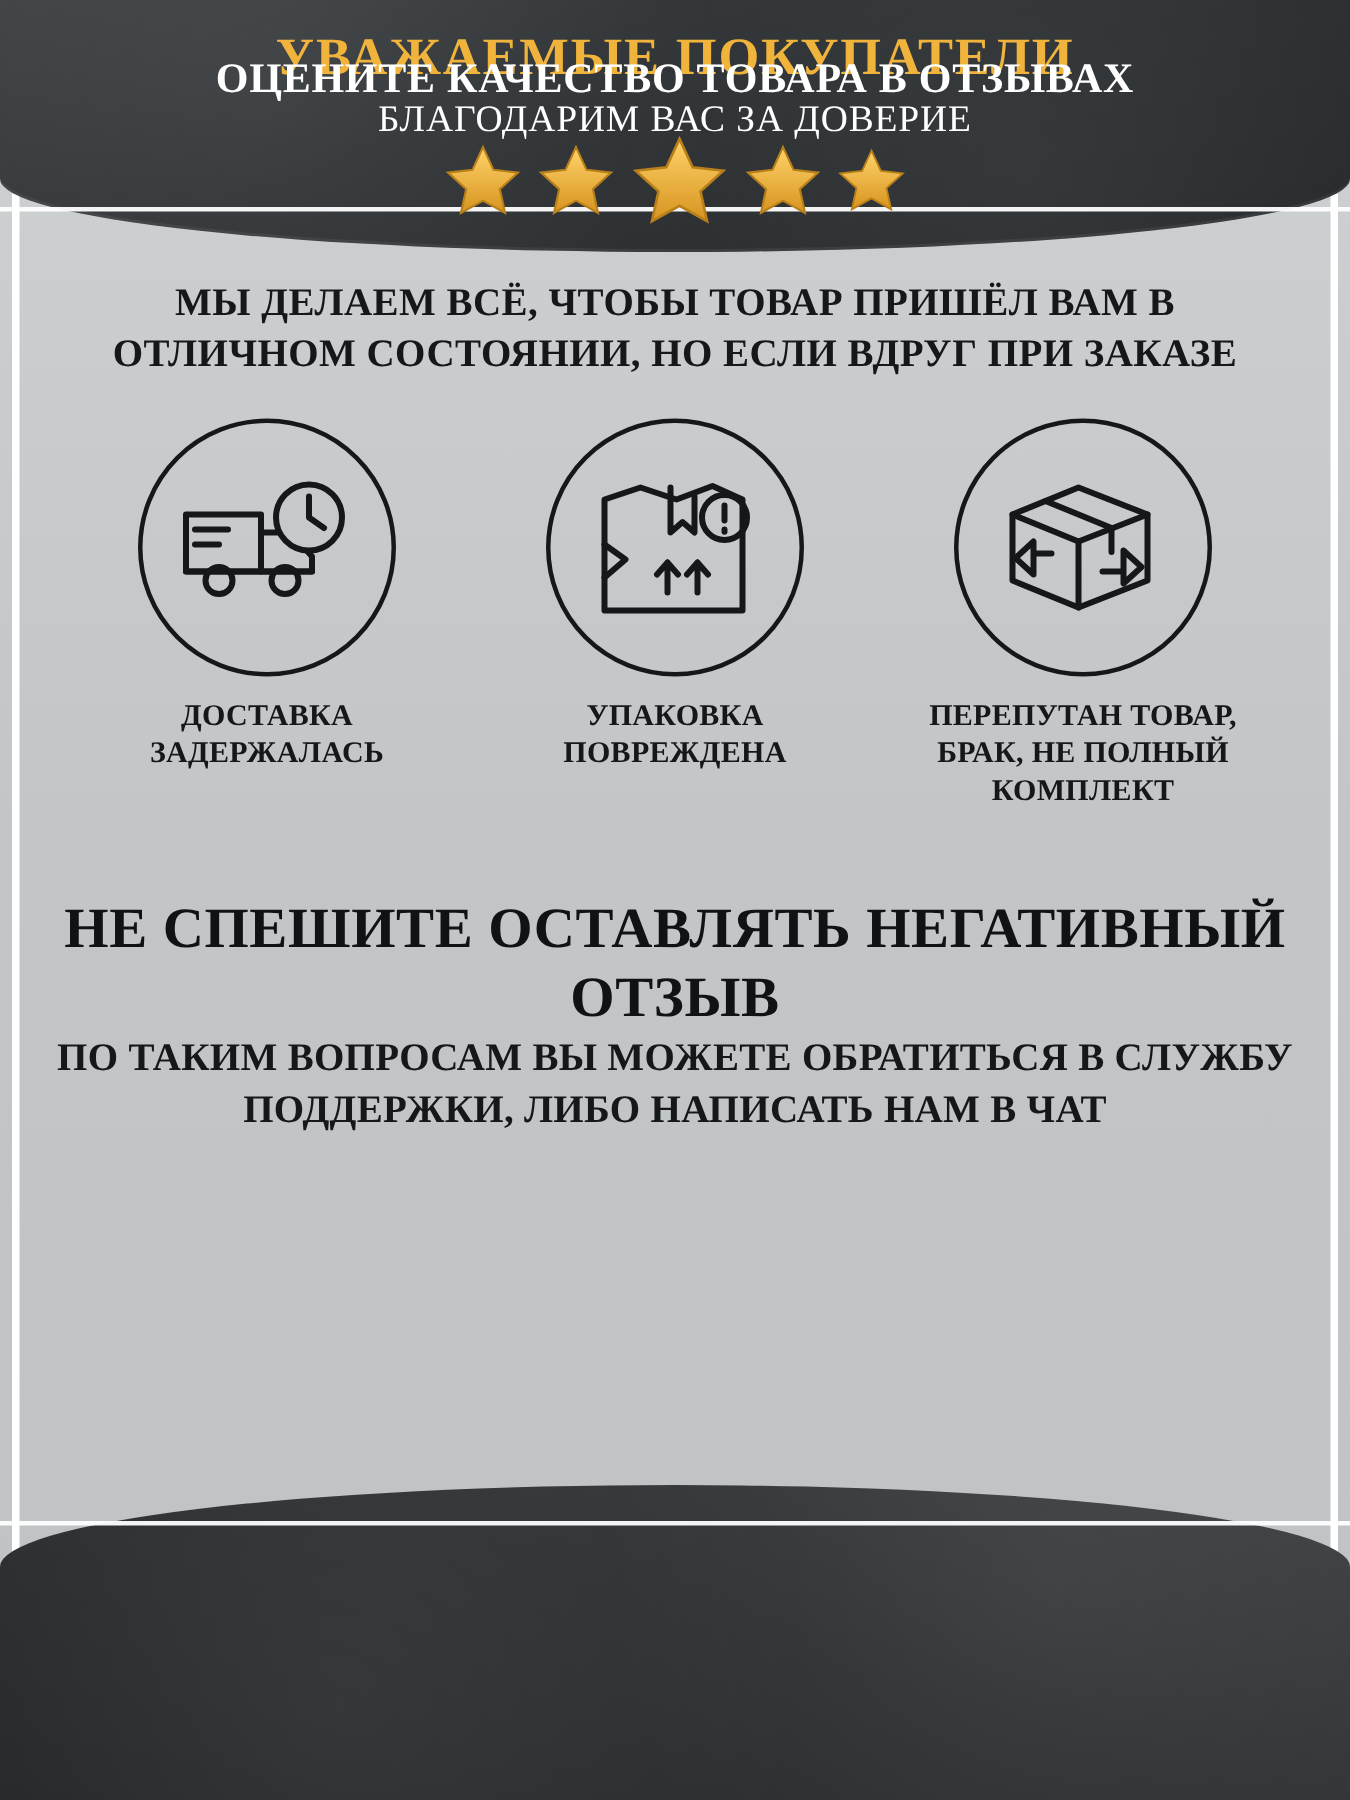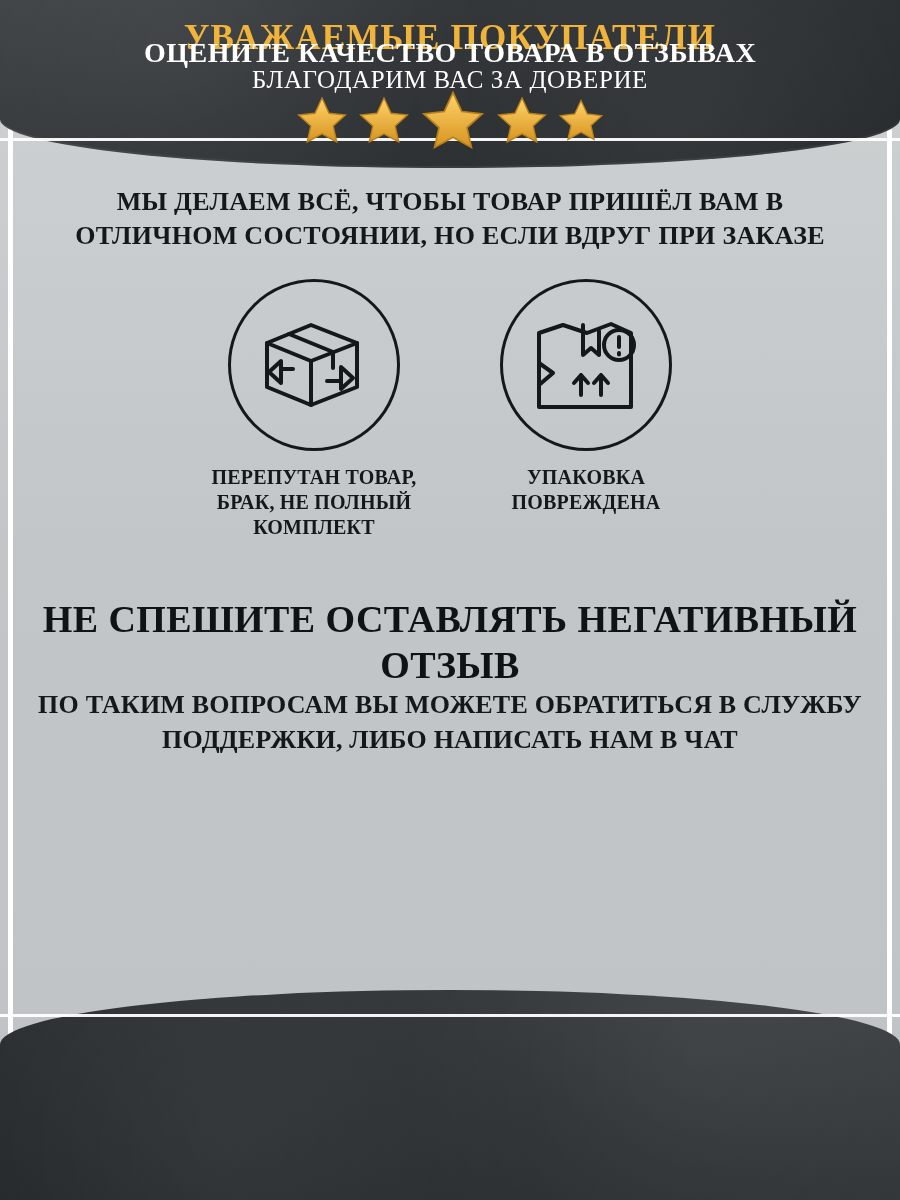--- a/index.html
+++ b/index.html
@@ -216,50 +216,65 @@
     <div class="header-title">УВАЖАЕМЫЕ ПОКУПАТЕЛИ</div>
     <div class="header-sub">БЛАГОДАРИМ ВАС ЗА ДОВЕРИЕ</div>
   </div>
 
   <div class="main">
 
     <div class="intro">МЫ ДЕЛАЕМ ВСЁ, ЧТОБЫ ТОВАР ПРИШЁЛ ВАМ В ОТЛИЧНОМ СОСТОЯНИИ, НО ЕСЛИ ВДРУГ ПРИ ЗАКАЗЕ</div>
 
     <div class="icons-row">
 
-
       <div class="icon-col">
         <div class="icon-circle">
-          <svg width="122" height="108" viewBox="0 0 122 108" fill="none" stroke="#15181a" stroke-width="4" stroke-linecap="round" stroke-linejoin="round">
-            <path d="M14 32 L58 14 L104 32 L58 50 Z"></path>
-            <path d="M14 32 v44 L58 94 V50"></path>
-            <path d="M104 32 v44 L58 94"></path>
-            <path d="M36 23 L80 41 v16"></path>
-            <path d="M40 58 h-12 v14 l-12 -11 l12 -11 v8" fill="#c6c9cb"></path>
-            <path d="M74 70 h14 v-14 l12 11 l-12 11 v-8" fill="#c6c9cb"></path>
+          <svg width="120" height="100" viewBox="0 0 120 100" fill="none" stroke="#15181a" stroke-width="4" stroke-linecap="round" stroke-linejoin="round">
+            <path d="M6 28 h50 v38 h-50 z"></path>
+            <path d="M56 40 h20 l14 16 v10 h-34 z"></path>
+            <path d="M6 66 h84"></path>
+            <circle cx="28" cy="72" r="9"></circle>
+            <circle cx="72" cy="72" r="9"></circle>
+            <path d="M12 38 h22 M12 48 h16"></path>
+            <circle cx="88" cy="30" r="22" fill="#c6c9cb"></circle>
+            <path d="M88 16 v14 l10 7"></path>
           </svg>
         </div>
-        <div class="icon-caption">ПЕРЕПУТАН ТОВАР, БРАК, НЕ ПОЛНЫЙ КОМПЛЕКТ</div>
+        <div class="icon-caption">ДОСТАВКА ЗАДЕРЖАЛАСЬ</div>
       </div>
 
       <div class="icon-col">
         <div class="icon-circle">
           <svg width="118" height="108" viewBox="0 0 118 108" fill="none" stroke="#15181a" stroke-width="4" stroke-linecap="round" stroke-linejoin="round">
             <path d="M12 22 L36 14 L60 22 L84 13 L104 22 v74 H12 Z"></path>
             <path d="M56 14 v30 l8 -7 l8 7 V20"></path>
             <path d="M12 52 l14 10 l-14 12"></path>
             <circle cx="92" cy="34" r="15"></circle>
             <path d="M92 26 v10 M92 42 v1.5"></path>
             <path d="M54 84 v-20 M54 64 l-7 8 M54 64 l7 8"></path>
             <path d="M74 84 v-20 M74 64 l-7 8 M74 64 l7 8"></path>
           </svg>
         </div>
         <div class="icon-caption">УПАКОВКА ПОВРЕЖДЕНА</div>
       </div>
 
+      <div class="icon-col">
+        <div class="icon-circle">
+          <svg width="122" height="108" viewBox="0 0 122 108" fill="none" stroke="#15181a" stroke-width="4" stroke-linecap="round" stroke-linejoin="round">
+            <path d="M14 32 L58 14 L104 32 L58 50 Z"></path>
+            <path d="M14 32 v44 L58 94 V50"></path>
+            <path d="M104 32 v44 L58 94"></path>
+            <path d="M36 23 L80 41 v16"></path>
+            <path d="M40 58 h-12 v14 l-12 -11 l12 -11 v8" fill="#c6c9cb"></path>
+            <path d="M74 70 h14 v-14 l12 11 l-12 11 v-8" fill="#c6c9cb"></path>
+          </svg>
+        </div>
+        <div class="icon-caption">ПЕРЕПУТАН ТОВАР, БРАК, НЕ ПОЛНЫЙ КОМПЛЕКТ</div>
+      </div>
+
     </div>
 
     <div class="headline">НЕ СПЕШИТЕ ОСТАВЛЯТЬ НЕГАТИВНЫЙ ОТЗЫВ</div>
     <div class="support">ПО ТАКИМ ВОПРОСАМ ВЫ МОЖЕТЕ ОБРАТИТЬСЯ В СЛУЖБУ ПОДДЕРЖКИ, ЛИБО НАПИСАТЬ НАМ В ЧАТ</div>
   </div>
 
   <div class="footer-band"></div>
   <div class="footer-inner">
     <div class="footer-title">ОЦЕНИТЕ КАЧЕСТВО ТОВАРА В ОТЗЫВАХ</div>
     <div class="stars">

